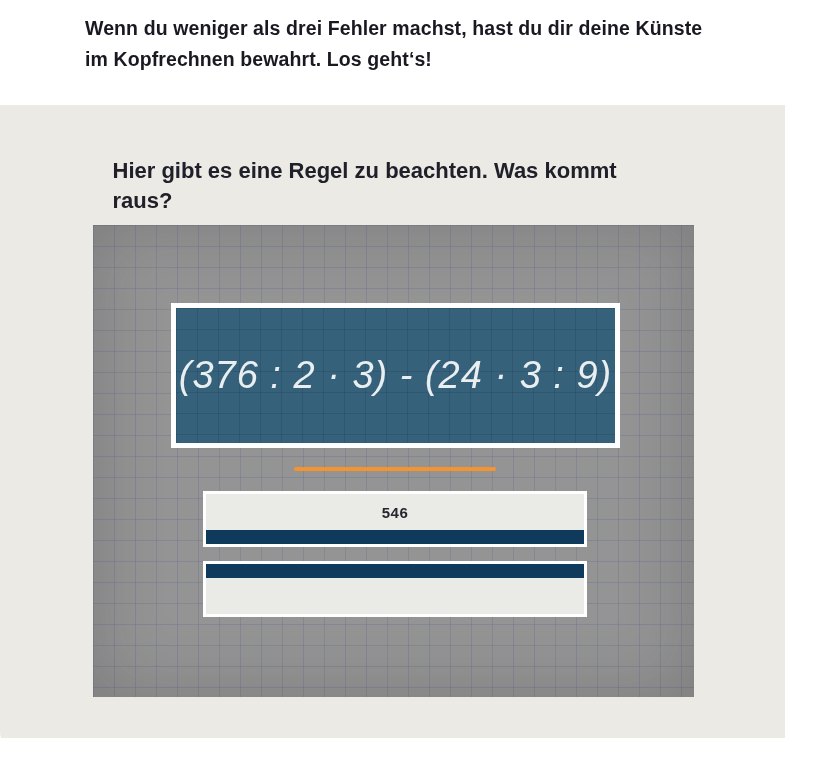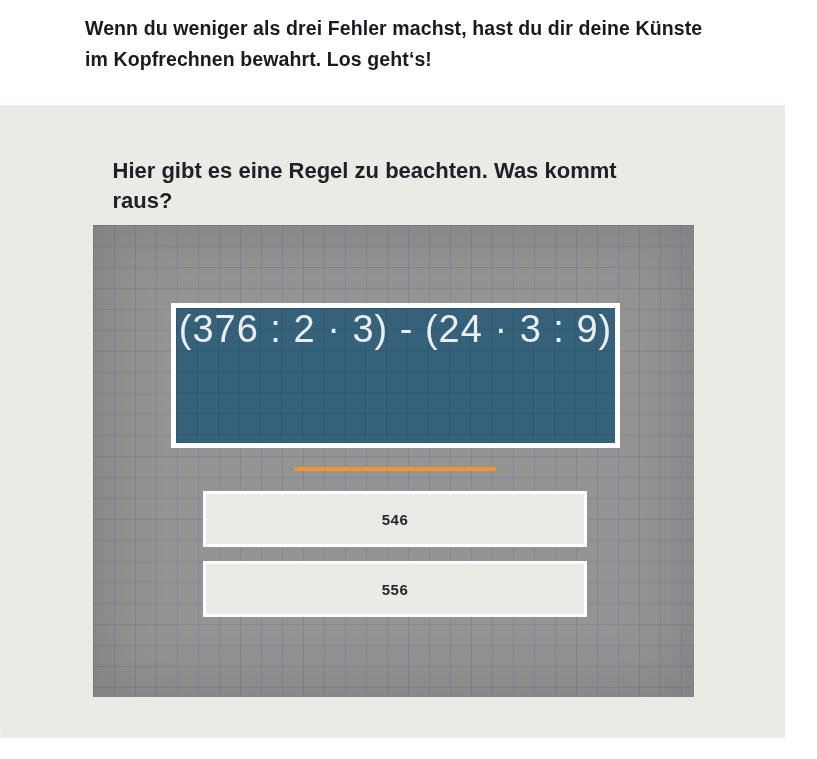--- a/index.html
+++ b/index.html
@@ -38,35 +38,35 @@
     box-shadow:inset 0 0 70px rgba(40,40,45,0.22);
   }
   .expr-box{
     position:absolute;left:78px;top:78px;width:449px;height:145px;
     box-sizing:border-box;border:5px solid #ffffff;
     background-color:#35617B;
     background-image:
       linear-gradient(to right, rgba(10,30,50,0.14) 1px, transparent 1px),
       linear-gradient(to bottom, rgba(10,30,50,0.14) 1px, transparent 1px);
     background-size:21px 21px;
-    display:flex;justify-content:center;
+    display:flex;align-items:center;justify-content:center;font-style:italic;
   }
   .expr-text{
     font-size:38px;font-weight:300;color:#E9EEF0;
     letter-spacing:1px;white-space:nowrap;
   }
   .orange-rule{
     position:absolute;left:201px;top:242px;width:202px;height:4px;
     background:#F5942F;border-radius:2px;
   }
   .answer{
     position:absolute;left:110px;width:384px;height:56px;
     box-sizing:border-box;border:3px solid #ffffff;
     background:#EAEAE7;cursor:pointer;
-    display:flex;flex-direction:row;
+    display:flex;flex-direction:column;
   }
   .answer-1{top:266px;}
   .answer-2{top:336px;}
   .answer-label{
     flex:1;display:flex;align-items:center;justify-content:center;
     font-size:15px;font-weight:800;color:#26262C;letter-spacing:0.5px;
   }
   .answer-bar{height:14px;background:#0F3A5B;}
   
   .card-footer{
@@ -101,21 +101,20 @@
       </div>
 
       <div class="orange-rule"></div>
 
       <div class="answer answer-1">
         <div class="answer-label">546</div>
         <div class="answer-bar"></div>
       </div>
 
       <div class="answer answer-2">
-        <div class="answer-label">556</div>
         <div class="answer-bar"></div>
       </div>
 
     </div>
 
 
   </div>
 
 </div>
 

